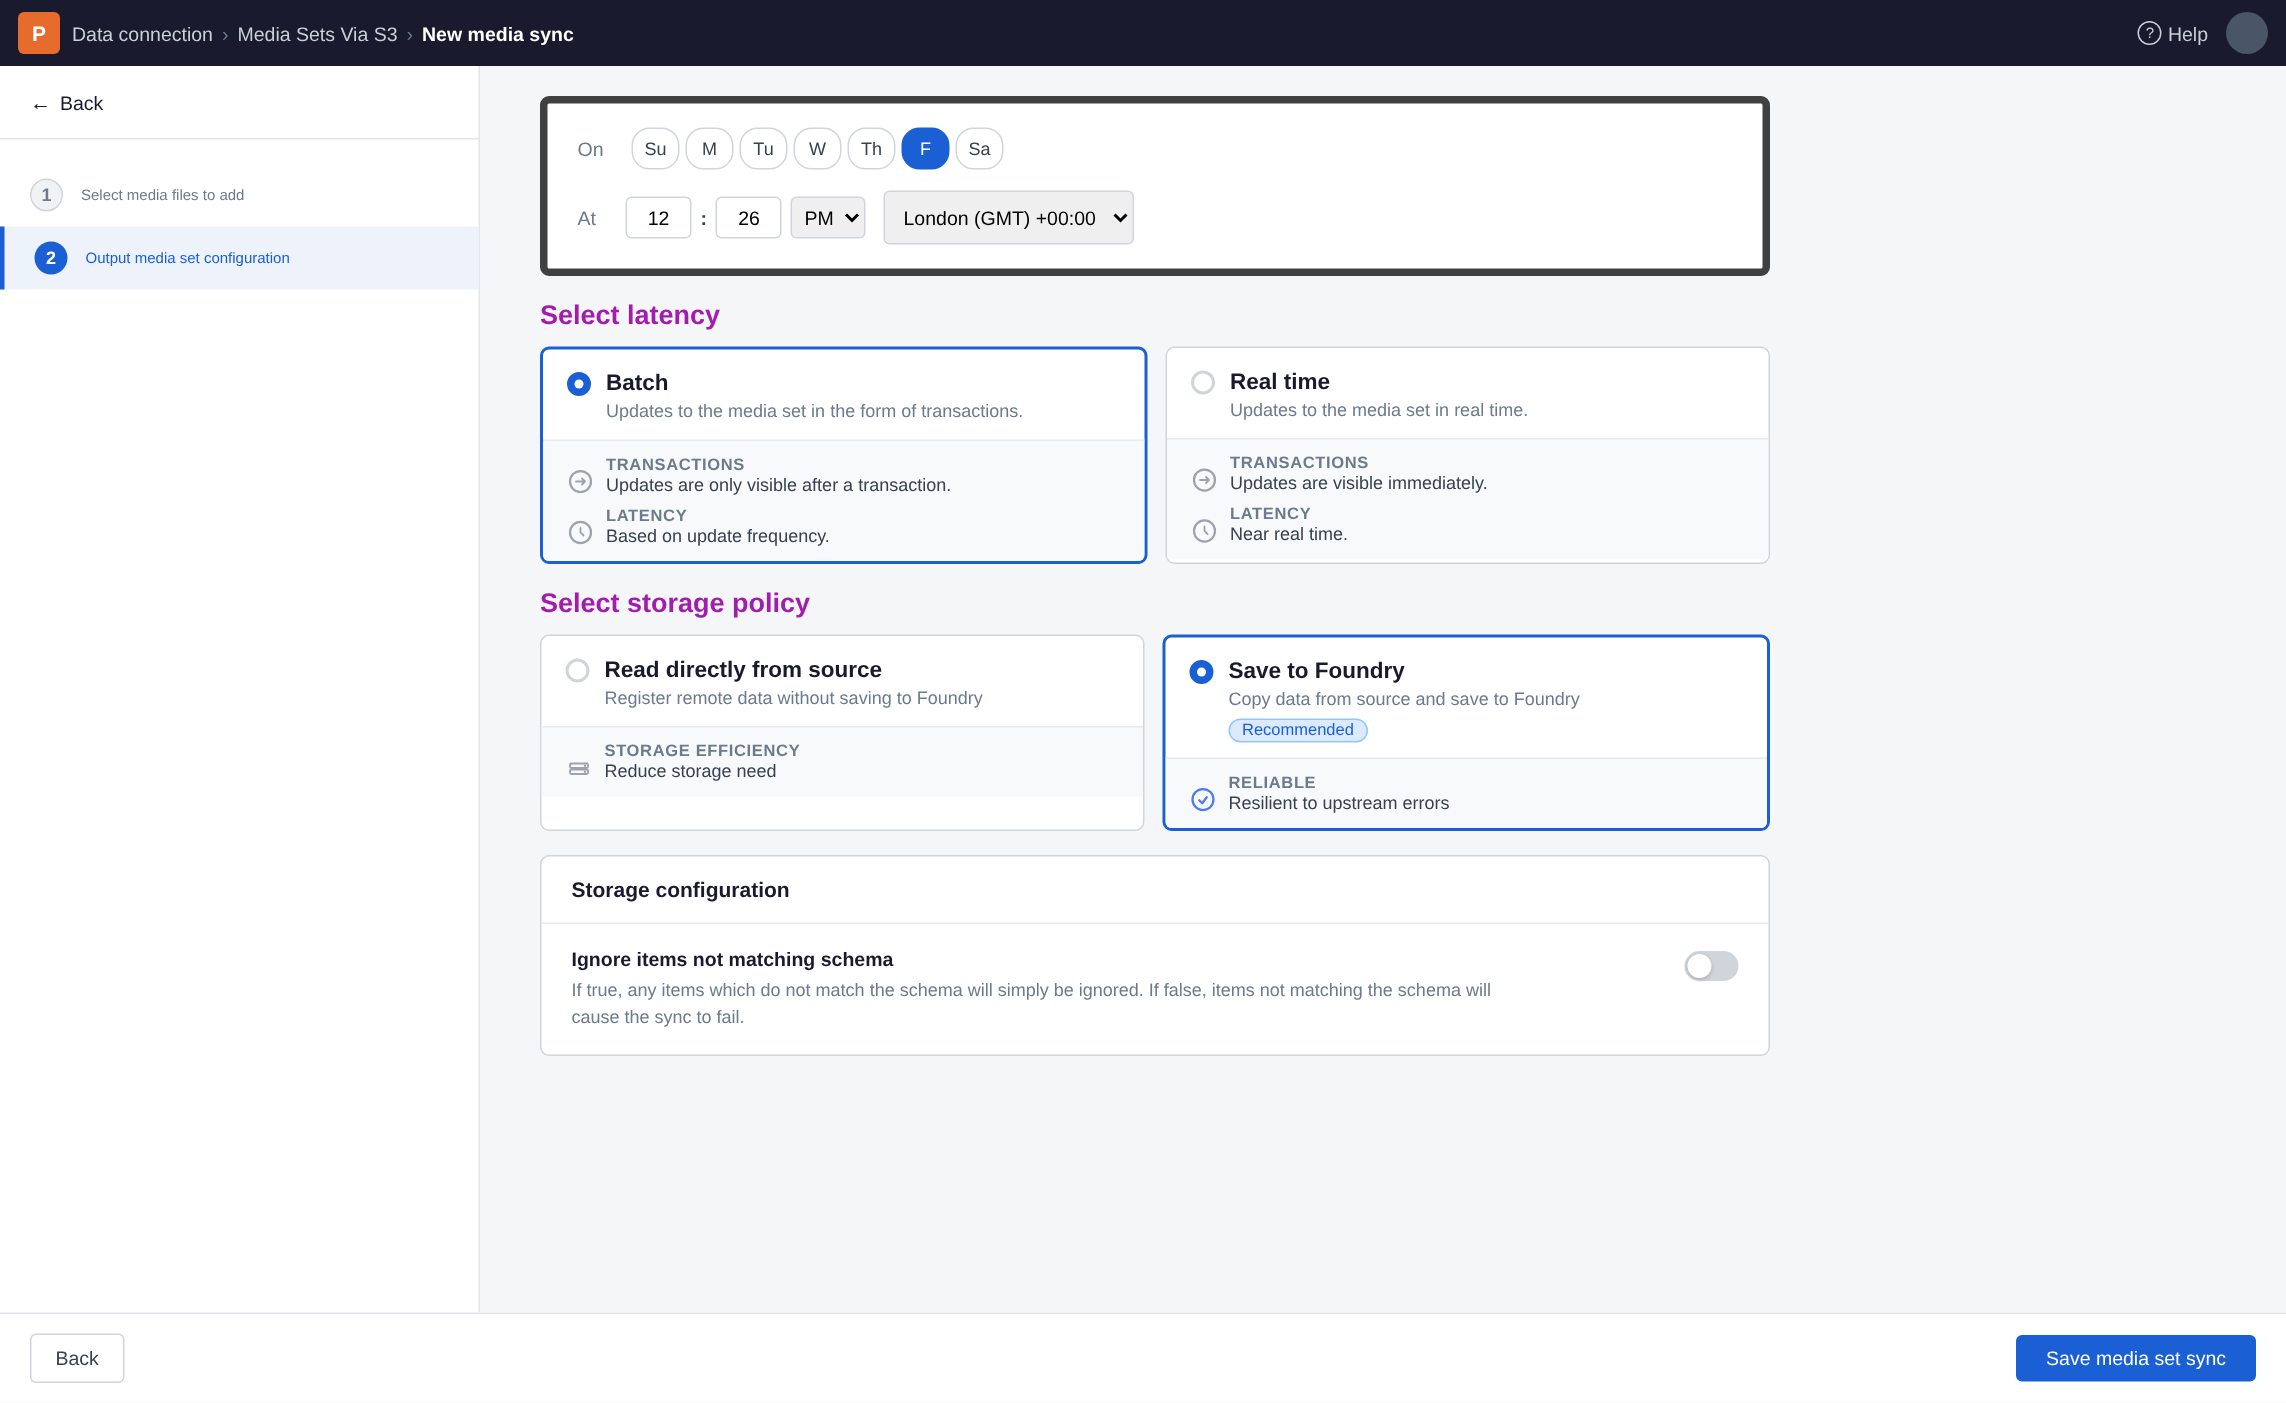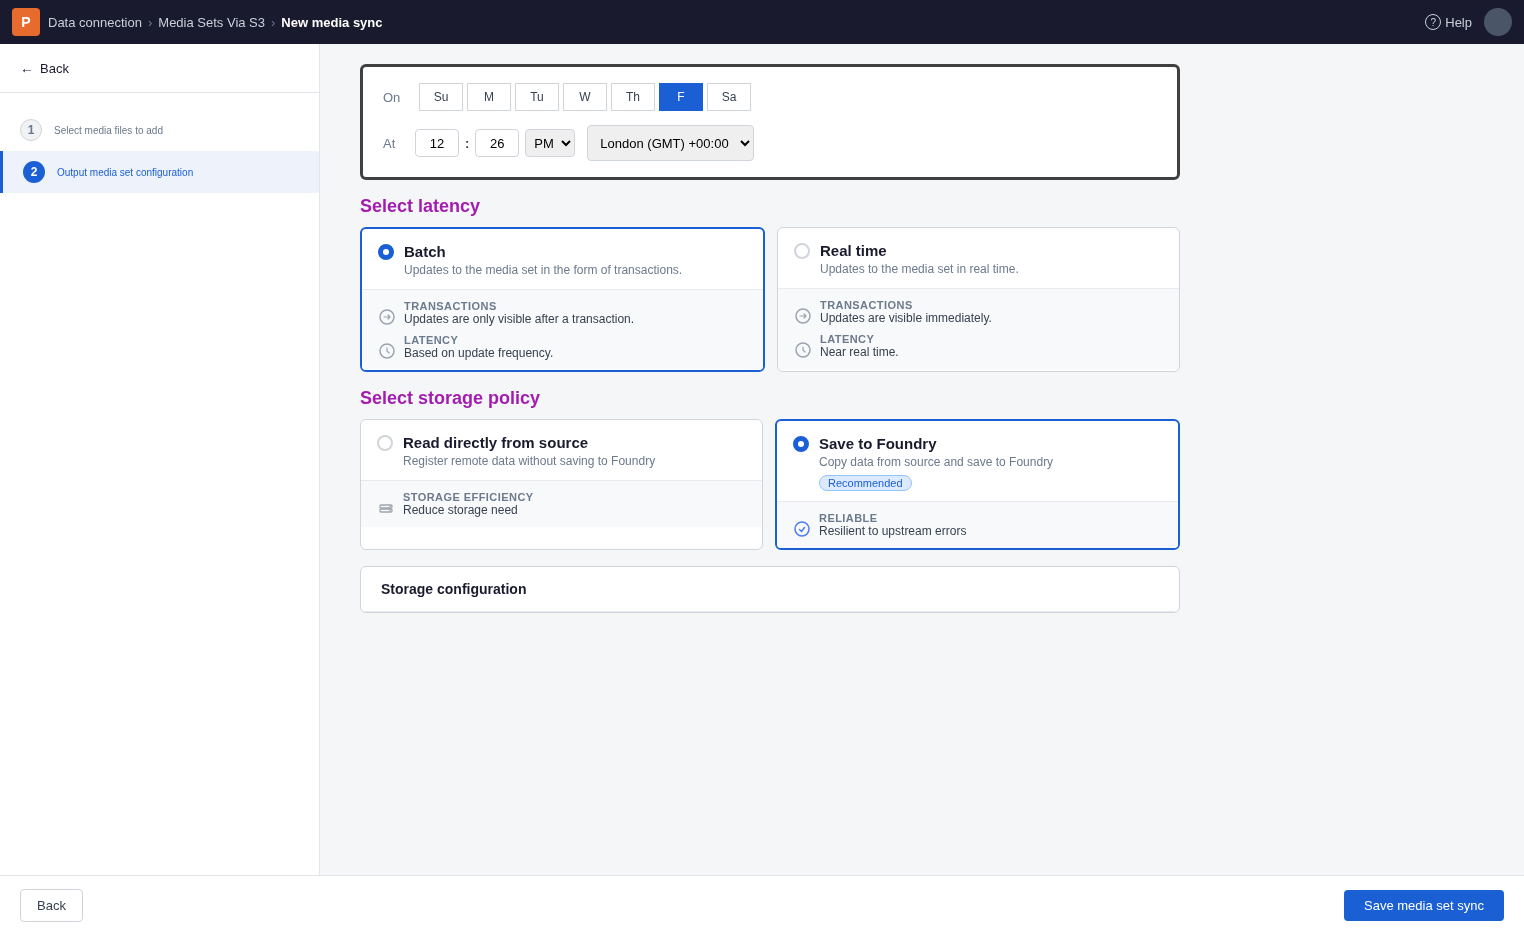--- a/index.html
+++ b/index.html
@@ -30,21 +30,21 @@
     .step-num.active { background: #1a5fd4; color: white; }
     .step-label { font-size: 10px; }
     .step-label.inactive { color: #6b7a8d; }
     .step-label.active { color: #1a5fd4; font-weight: 500; }
     .sidebar-step.active-row { background: #eef3fb; border-left: 3px solid #1a5fd4; }
 
     
     .main { flex: 1; overflow-y: auto; padding: 0; background: #f5f6f7; }
     .content-area { padding: 20px 40px 20px 40px; max-width: 900px; }
     .day-buttons { display: flex; gap: 4px; }
-    .day-btn { width: 44px; height: 28px; border-radius: 0; border: 1px solid #d0d5db; background: white; color: #374151; font-size: 12px; cursor: pointer; display: flex; align-items: center; justify-content: center; }
+    .day-btn { width: 32px; height: 28px; border-radius: 12px; border: 1px solid #d0d5db; background: white; color: #374151; font-size: 12px; cursor: pointer; display: flex; align-items: center; justify-content: center; }
     .day-btn.selected { background: #1a5fd4; color: white; border-color: #1a5fd4; }
     .time-input-group { display: flex; align-items: center; gap: 6px; }
     .time-field { width: 44px; height: 28px; border: 1px solid #d0d5db; border-radius: 4px; text-align: center; font-size: 13px; }
     .time-sep { font-weight: bold; color: #374151; }
     .ampm-select { height: 28px; border: 1px solid #d0d5db; border-radius: 4px; font-size: 13px; padding: 0 4px; cursor: pointer; }
     .timezone-select { height: 36px; border: 1px solid #d0d5db; border-radius: 4px; font-size: 13px; padding: 0 8px; cursor: pointer; min-width: 160px; }
 
     
     .section-label { font-size: 18px; font-weight: 600; color: #a21caf; margin-bottom: 10px; }
 
@@ -118,21 +118,21 @@
       <div class="sidebar-step active-row">
         <div class="step-num active">2</div>
         <span class="step-label active">Output media set configuration</span>
       </div>
     </div>
   </div>
 
   <div class="main">
     <div class="content-area">
 
-      <div style="background:white;border:3px solid #404040;border-radius:6px;padding:16px 20px;margin-bottom:16px;">
+      <div style="background:white;border:5px solid #404040;border-radius:6px;padding:16px 20px;margin-bottom:16px;">
         <div style="display:flex;align-items:center;gap:16px;flex-wrap:wrap;">
           <span style="color:#6b7a8d;font-size:13px;min-width:20px;">On</span>
           <div class="day-buttons" id="day-buttons-container">
               <button class="day-btn">Su</button>
               <button class="day-btn">M</button>
               <button class="day-btn">Tu</button>
               <button class="day-btn">W</button>
               <button class="day-btn">Th</button>
               <button class="day-btn selected">F</button>
               <button class="day-btn">Sa</button>
@@ -272,20 +272,31 @@
                     <div class="detail-value">Resilient to upstream errors</div>
                   </div>
                 </div>
               </div>
             </div>
           </div>
       </div>
 
       <div class="storage-config">
         <div class="storage-config-title">Storage configuration</div>
+        <div class="storage-config-body">
+          <div class="config-row">
+            <div>
+              <div class="config-label">Ignore items not matching schema</div>
+              <div class="config-desc">If true, any items which do not match the schema will simply be ignored. If false, items not matching the schema will cause the sync to fail.</div>
+            </div>
+            <div class="toggle">
+              <div class="toggle-knob"></div>
+            </div>
+          </div>
+        </div>
       </div>
 
     </div>
   </div>
 </div>
 
 <div class="page-footer">
   <button class="footer-back-btn" id="footer-back-btn">Back</button>
   <button class="footer-save-btn" id="footer-save-btn">Save media set sync</button>
 </div>

